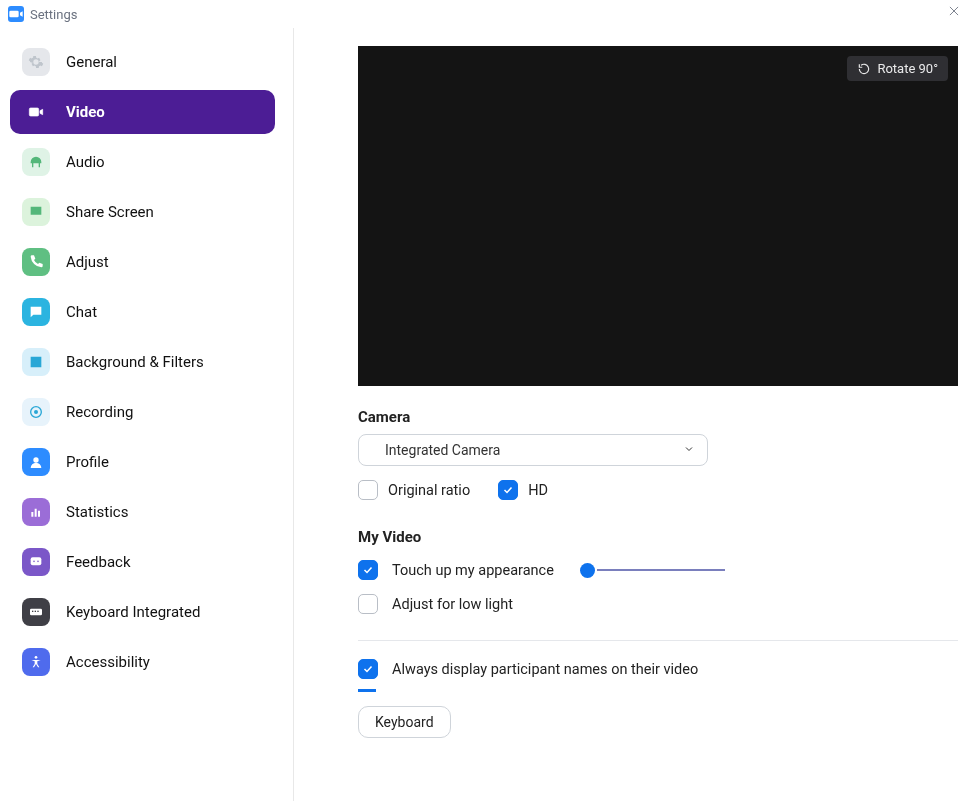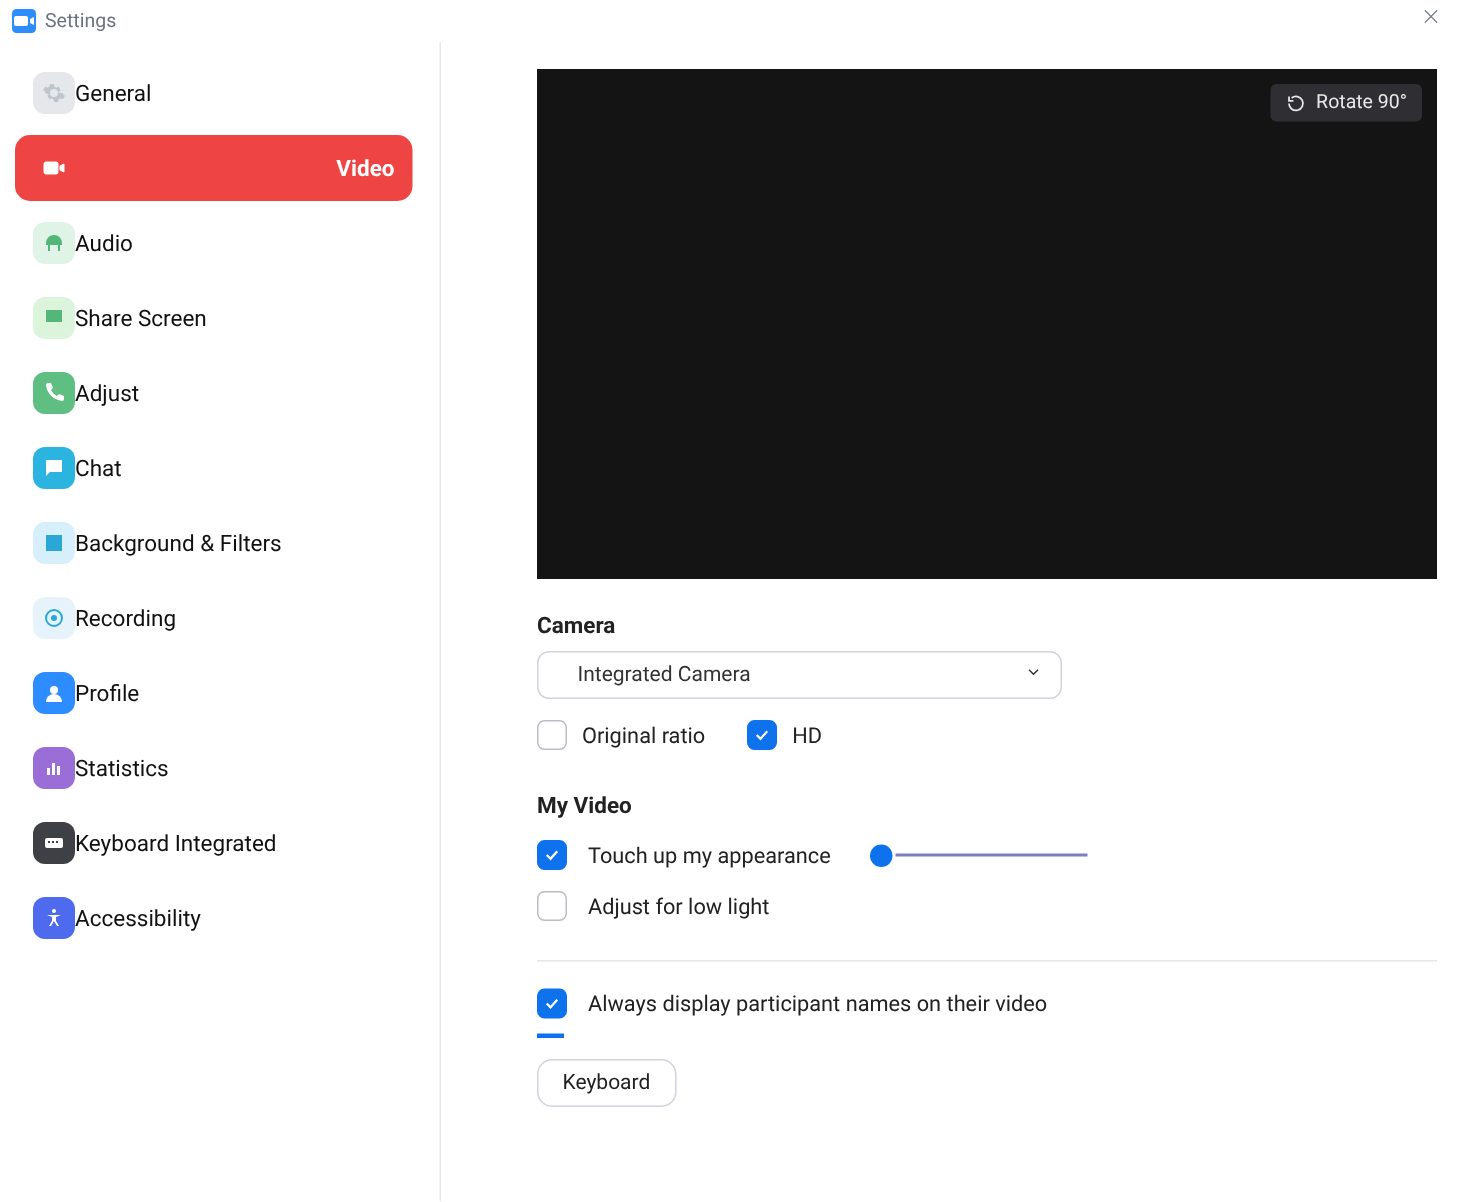--- a/index.html
+++ b/index.html
@@ -9,24 +9,24 @@
   
   .titlebar { height: 28px; display: flex; align-items: center; padding: 0 8px; color: #6b7280; font-size: 13px; }
   .titlebar .app-ico { width: 16px; height: 16px; border-radius: 3px; background: #2d8cff; margin-right: 6px; display: inline-flex; align-items: center; justify-content: center; }
   .titlebar .close { position: absolute; right: 10px; top: 4px; width: 20px; height: 20px; color: #6b7280; cursor: pointer; }
   .titlebar .close svg { width: 14px; height: 14px; }
 
   .body-row { display: flex; height: calc(801px - 28px); }
 
   
   .sidebar { width: 294px; padding: 12px 18px 12px 10px; border-right: 1px solid #e8e8e8; }
-  .nav-item { display: flex; align-items: center; height: 44px; padding: 0 12px; border-radius: 10px; color: #111; font-size: 15px; cursor: pointer; }
+  .nav-item { display: flex; align-items: center; gap: 16px; height: 44px; padding: 0 12px; border-radius: 10px; color: #111; font-size: 15px; cursor: pointer; }
   .nav-item + .nav-item { margin-top: 6px; }
   .nav-item .ico { width: 28px; height: 28px; border-radius: 8px; display: inline-flex; align-items: center; justify-content: center; flex: 0 0 28px; }
-  .nav-item.active { background: #ef4444; color: #fff; font-weight: 700; justify-content: space-between; }
+  .nav-item.active { background: #4c1d95; color: #fff; font-weight: 700; }
   .nav-item.active .ico svg { fill: #fff; stroke: #fff; }
   .ico svg { width: 16px; height: 16px; }
 
   
   .ic-general  { background: #e5e7eb; }
   .ic-general svg { fill: #bfc5cc; }
   .ic-video    { background: transparent; }
   .ic-audio    { background: #dff3e6; } .ic-audio svg { fill: #54b77a; }
   .ic-share    { background: #dcf3dc; } .ic-share svg { fill: #54b77a; }
   .ic-phone    { background: #5fbf82; } .ic-phone svg { fill: #fff; }
@@ -180,20 +180,30 @@
 
       <div class="nav-item">
         <span class="ico ic-stats">
           <svg viewBox="0 0 24 24">
               <path d="M5 12h3v7H5zM10 7h3v12h-3zM15 10h3v9h-3z"></path>
             </svg>
         </span>
         <span>Statistics</span>
       </div>
 
+      <div class="nav-item">
+        <span class="ico ic-feedback">
+          <svg viewBox="0 0 24 24">
+              <rect x="4" y="5" width="16" height="12" rx="3"></rect>
+              <circle cx="9" cy="11" r="1.2" fill="#7b57c8"></circle>
+              <circle cx="15" cy="11" r="1.2" fill="#7b57c8"></circle>
+            </svg>
+        </span>
+        <span>Feedback</span>
+      </div>
 
       <div class="nav-item">
         <span class="ico ic-keys">
           <svg viewBox="0 0 24 24">
               <rect x="3" y="7" width="18" height="10" rx="2"></rect>
               <rect x="6" y="10" width="2" height="2" fill="#3f3f46"></rect>
               <rect x="10" y="10" width="2" height="2" fill="#3f3f46"></rect>
               <rect x="14" y="10" width="2" height="2" fill="#3f3f46"></rect>
             </svg>
         </span>

